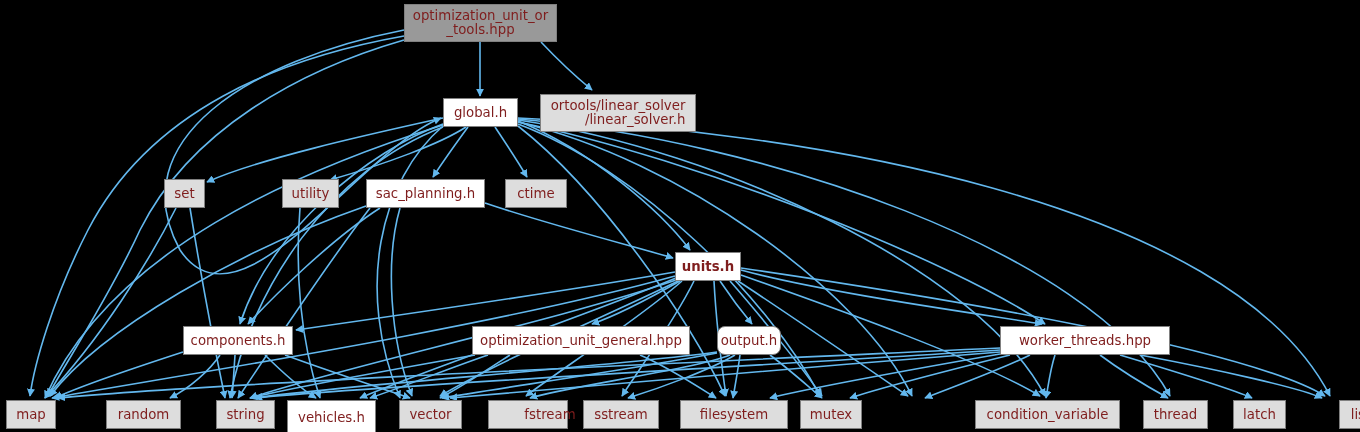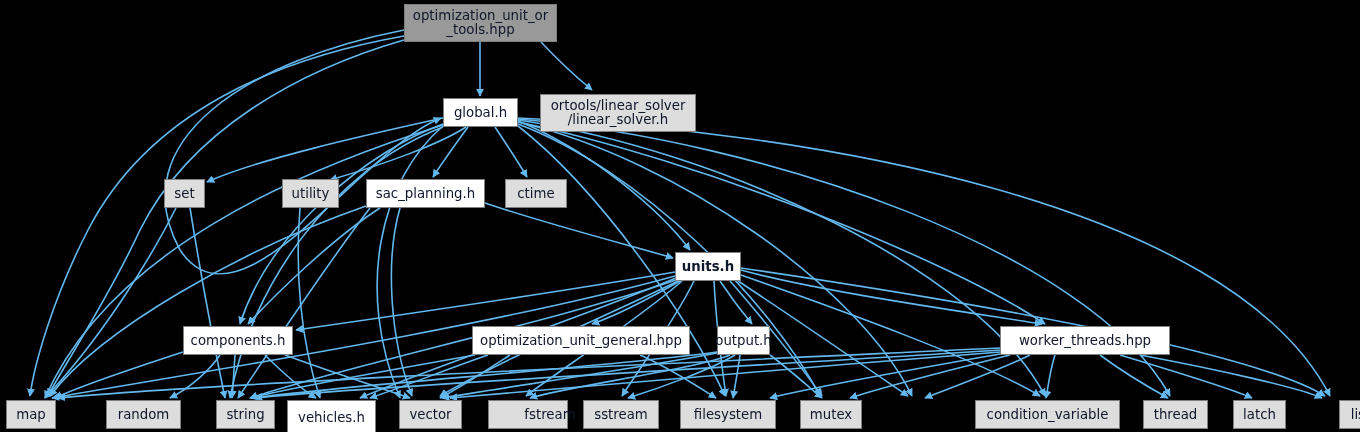--- a/index.html
+++ b/index.html
@@ -10,29 +10,29 @@
     font-family:"DejaVu Sans","Liberation Sans",sans-serif;
     overflow:hidden;
   }
   svg.edges{position:absolute;left:0;top:0;width:1360px;height:432px;}
   .node{
     position:absolute;
     box-sizing:border-box;
     border:1px solid #808080;
     display:flex;align-items:center;justify-content:center;
     text-align:center;
-    color:#0f172a;
+    color:#7f1d1d;
     font-size:13.3px;
     line-height:14px;
     white-space:pre;
     letter-spacing:0px;
     z-index:5;
   }
   .node.plain{background:#ffffff;}
-  .node.sys{background:#dddddd;}
+  .node.sys{background:#dddddd;text-align:right;}
   .node.root{background:#999999;}
   .node-label{pointer-events:none;}
 </style>
 </head>
 <body>
 
 <div id="graph-root">
   <svg class="edges" viewBox="0 0 1360 432" xmlns="http://www.w3.org/2000/svg">
     <defs>
       <marker id="arrow" viewBox="0 0 10 10" refX="9" refY="5" markerWidth="5" markerHeight="5" orient="auto-start-reverse">
@@ -117,30 +117,30 @@
       <div class="node plain" style="left: 443px; top: 98px; width: 75px; height: 29px;"><span class="node-label">global.h</span></div>
       <div class="node sys" style="left: 540px; top: 94px; width: 156px; height: 38px;"><span class="node-label">ortools/linear_solver
 /linear_solver.h</span></div>
       <div class="node sys" style="left: 164px; top: 179px; width: 41px; height: 29px;"><span class="node-label">set</span></div>
       <div class="node sys" style="left: 282px; top: 179px; width: 57px; height: 29px;"><span class="node-label">utility</span></div>
       <div class="node plain" style="left: 366px; top: 179px; width: 119px; height: 29px;"><span class="node-label">sac_planning.h</span></div>
       <div class="node sys" style="left: 505px; top: 179px; width: 62px; height: 29px;"><span class="node-label">ctime</span></div>
       <div class="node plain" style="left: 675px; top: 252px; width: 66px; height: 29px; font-weight: bold;"><span class="node-label">units.h</span></div>
       <div class="node plain" style="left: 183px; top: 326px; width: 110px; height: 29px;"><span class="node-label">components.h</span></div>
       <div class="node plain" style="left: 472px; top: 326px; width: 218px; height: 29px;"><span class="node-label">optimization_unit_general.hpp</span></div>
-      <div class="node plain" style="left: 717px; top: 326px; width: 53px; height: 29px;"><span class="node-label">output.h</span></div>
+      <div class="node plain" style="left: 717px; top: 326px; width: 64px; height: 29px; border-radius: 8px;"><span class="node-label">output.h</span></div>
       <div class="node plain" style="left: 1000px; top: 326px; width: 170px; height: 29px;"><span class="node-label">worker_threads.hpp</span></div>
       <div class="node sys" style="left: 6px; top: 400px; width: 50px; height: 29px;"><span class="node-label">map</span></div>
       <div class="node sys" style="left: 106px; top: 400px; width: 75px; height: 29px;"><span class="node-label">random</span></div>
       <div class="node sys" style="left: 216px; top: 400px; width: 59px; height: 29px;"><span class="node-label">string</span></div>
       <div class="node plain" style="left: 287px; top: 400px; width: 89px; height: 35px;"><span class="node-label">vehicles.h</span></div>
       <div class="node sys" style="left: 399px; top: 400px; width: 63px; height: 29px;"><span class="node-label">vector</span></div>
       <div class="node sys" style="left: 488px; top: 400px; width: 80px; height: 29px; padding-left: 44px;"><span class="node-label">fstream</span></div>
       <div class="node sys" style="left: 583px; top: 400px; width: 76px; height: 29px;"><span class="node-label">sstream</span></div>
-      <div class="node sys" style="left: 680px; top: 400px; width: 96px; height: 29px;"><span class="node-label">filesystem</span></div>
+      <div class="node sys" style="left: 680px; top: 400px; width: 108px; height: 29px;"><span class="node-label">filesystem</span></div>
       <div class="node sys" style="left: 800px; top: 400px; width: 62px; height: 29px;"><span class="node-label">mutex</span></div>
       <div class="node sys" style="left: 884px; top: 400px; width: 66px; height: 38px; margin-top: 48px;"><span class="node-label">atomic</span></div>
       <div class="node sys" style="left: 975px; top: 400px; width: 145px; height: 29px;"><span class="node-label">condition_variable</span></div>
       <div class="node sys" style="left: 1143px; top: 400px; width: 65px; height: 29px;"><span class="node-label">thread</span></div>
       <div class="node sys" style="left: 1233px; top: 400px; width: 53px; height: 29px;"><span class="node-label">latch</span></div>
       <div class="node sys" style="left: 1311px; top: 400px; width: 43px; height: 29px; margin-left: 28px;"><span class="node-label">list</span></div>
     </div>
 </div>
 
 </body></html>

